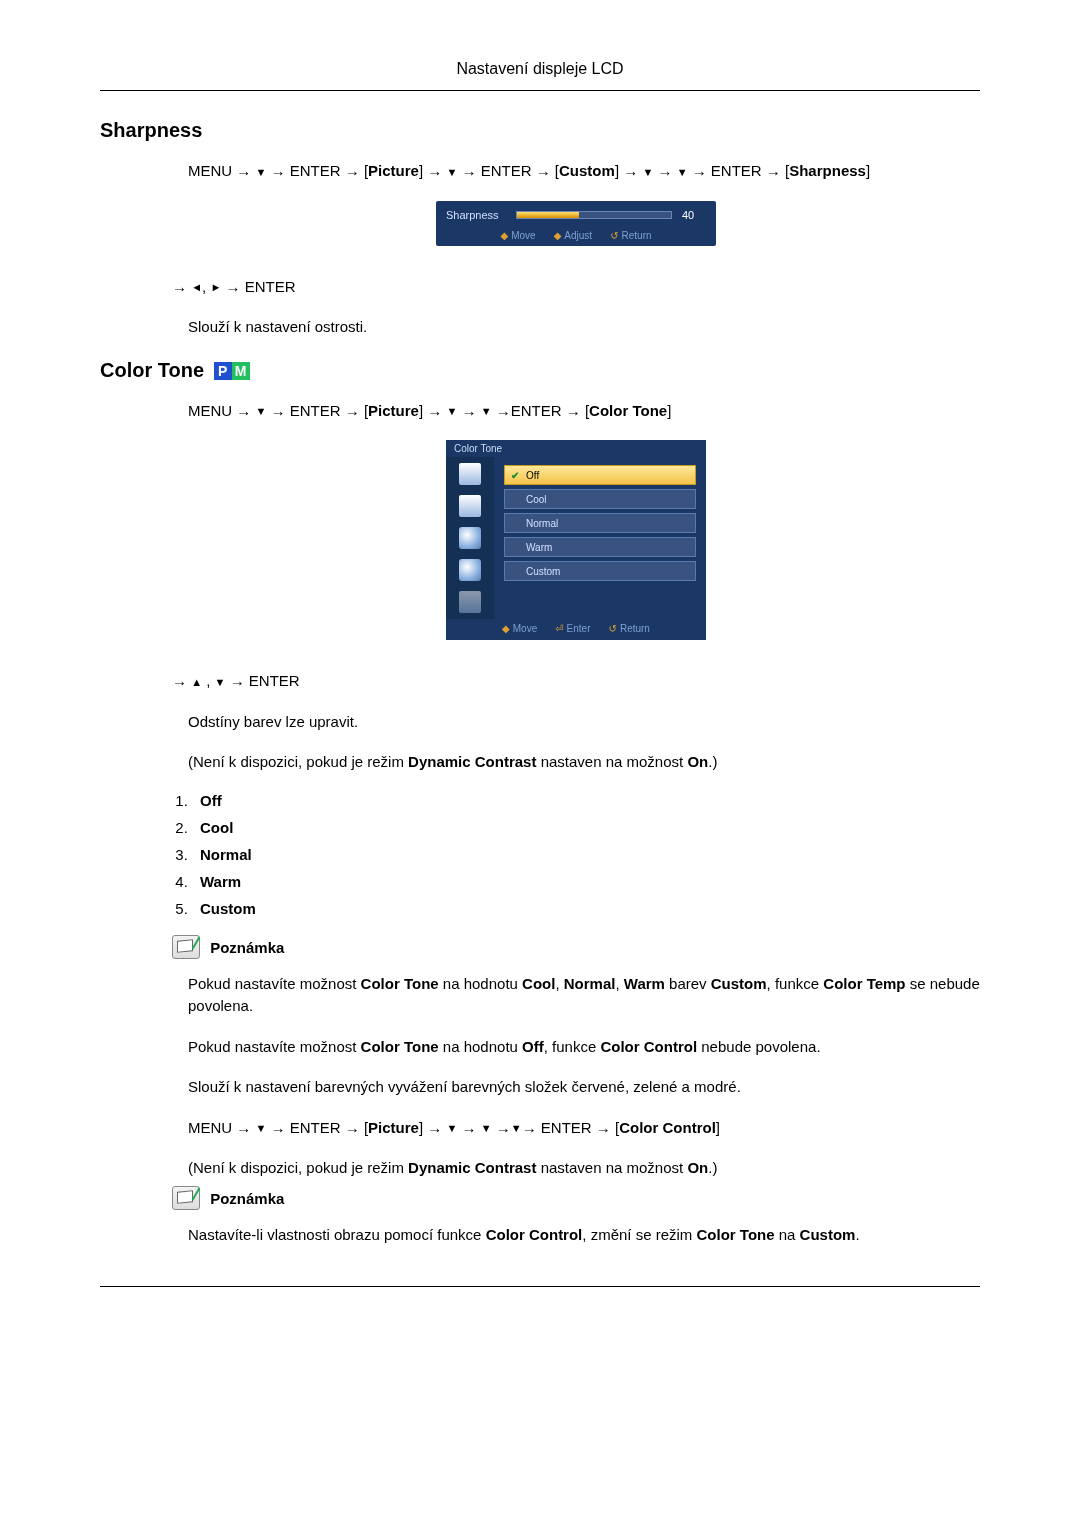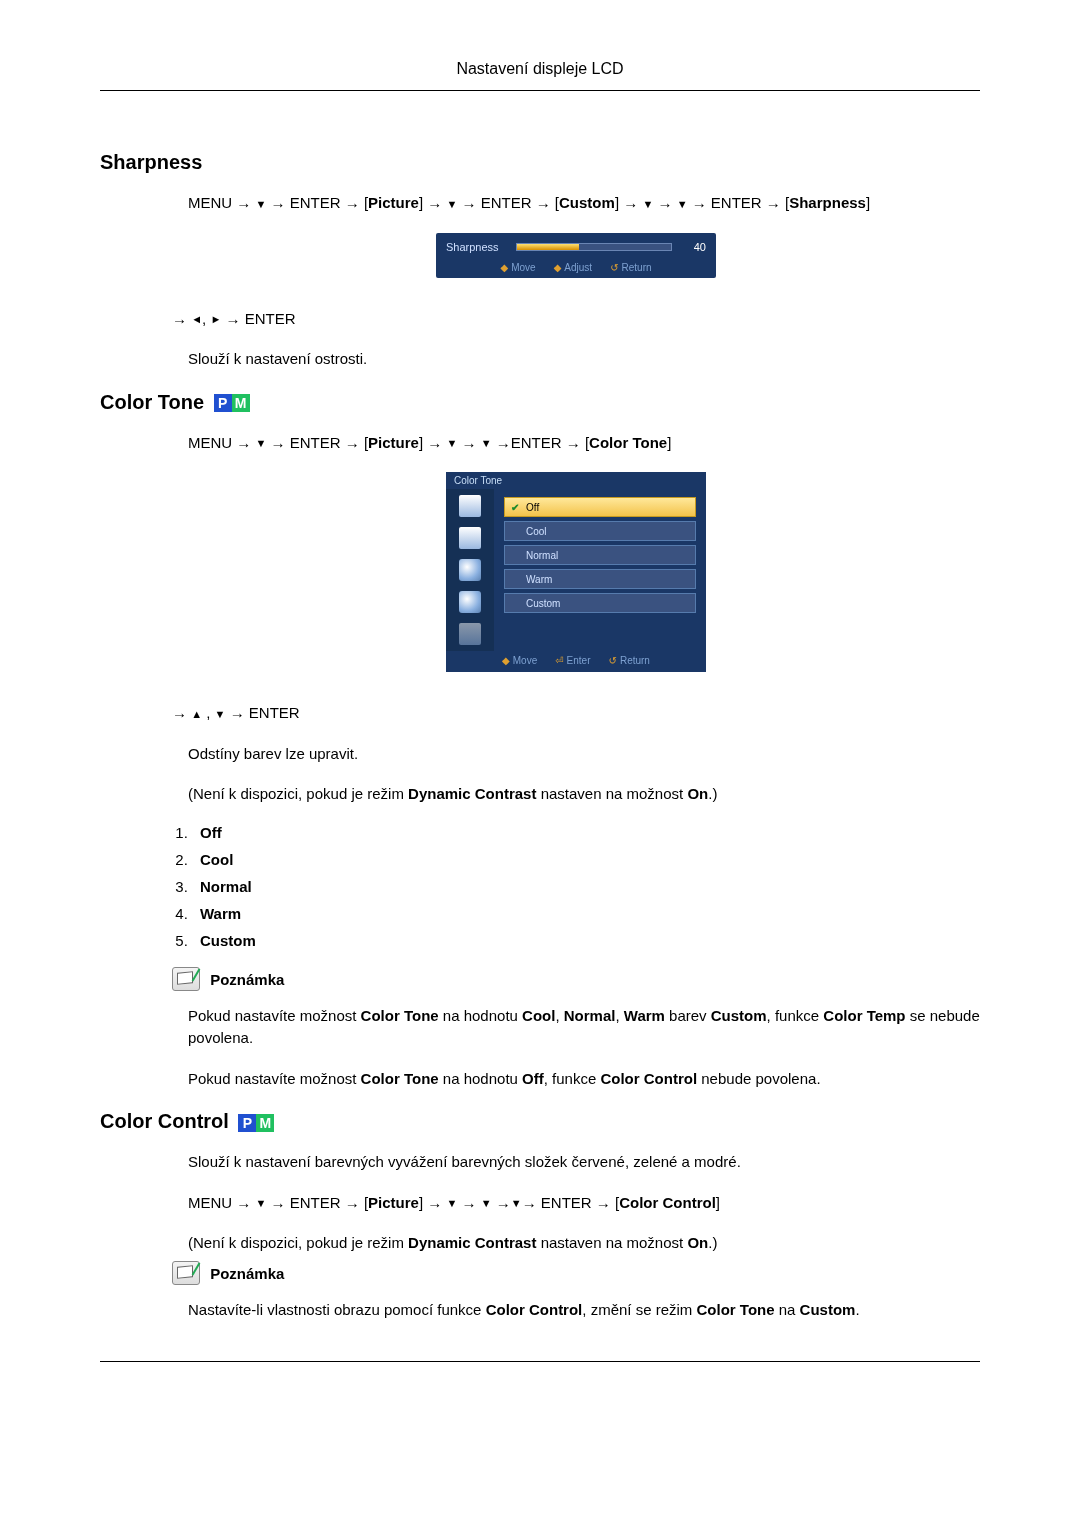--- a/index.html
+++ b/index.html
@@ -14,21 +14,21 @@
     width: 1080px;
     margin: 0 auto;
     padding: 60px 100px 60px 100px;
     box-sizing: border-box;
   }
   .header {
     text-align: center;
     font-size: 16px;
     padding-bottom: 12px;
     border-bottom: 1px solid #000;
-    margin-bottom: 60px;
+    margin-bottom: 28px;
   }
   .section-title {
     font-weight: bold;
     font-size: 20px;
     margin-top: 20px;
     margin-bottom: 18px;
   }
   .section-title .pm-badge {
     display: inline-block;
     vertical-align: middle;
@@ -141,21 +141,20 @@
     border: 1px solid #6a85b3;
     position: relative;
   }
   .osd-sharp .bar-fill {
     position: absolute;
     left: 0; top: 0; bottom: 0;
     background: linear-gradient(#ffe070,#d89000);
   }
   .osd-sharp .val {
     flex: 0 0 24px;
-    text-align: right;
     color: #fff;
   }
   .osd-sharp .row2 {
     display: flex;
     justify-content: center;
     gap: 18px;
     font-size: 10px;
     padding: 3px 0 5px 0;
     color: #7da0d0;
   }
@@ -336,24 +335,20 @@
       <span class="note-label">Poznámka</span>
     </div>
     <p class="para">
       <span>Pokud nastavíte možnost </span><span class="bold">Color Tone</span><span> na hodnotu </span><span class="bold">Cool</span><span>, </span><span class="bold">Normal</span><span>, </span><span class="bold">Warm</span><span> barev </span><span class="bold">Custom</span><span>, funkce </span><span class="bold">Color Temp</span><span> se nebude povolena.</span>
     </p>
     <p class="para">
       <span>Pokud nastavíte možnost </span><span class="bold">Color Tone</span><span> na hodnotu </span><span class="bold">Off</span><span>, funkce </span><span class="bold">Color Control</span><span> nebude povolena.</span>
     </p>
   </div>
 
-  <div class="section-title">
-    <span>Color Control</span>
-    <span class="pm-badge"><span class="pm-p">P</span><span class="pm-m">M</span></span>
-  </div>
   <div class="content">
     <p class="para">Slouží k nastavení barevných vyvážení barevných složek červené, zelené a modré.</p>
     <p class="para">
       <span>MENU → </span><span class="tri">▼</span><span> → ENTER → [</span><span class="bold">Picture</span><span>] → </span><span class="tri">▼</span> <span>→</span> <span class="tri">▼</span> <span>→</span><span class="tri">▼</span><span>→ ENTER → [</span><span class="bold">Color Control</span><span>]</span>
     </p>
     <p class="para" style="margin-bottom:6px">
       <span>(Není k dispozici, pokud je režim </span><span class="bold">Dynamic Contrast</span><span> nastaven na možnost </span><span class="bold">On</span><span>.)</span>
     </p>
     <div class="note-row">
       <span class="note-icon"></span>

